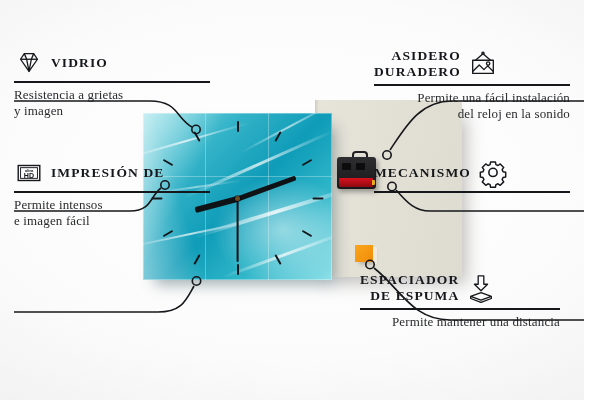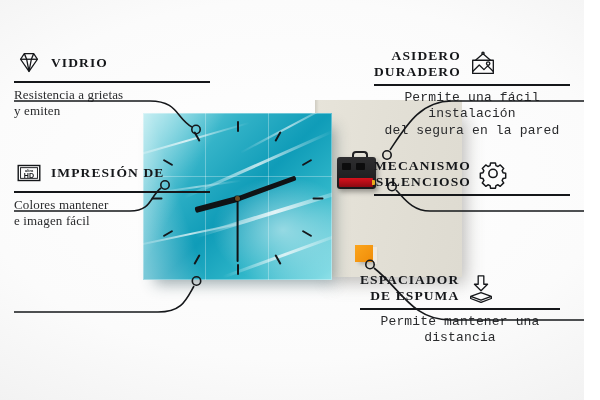--- a/index.html
+++ b/index.html
@@ -14,21 +14,21 @@
   }
   
   .feature{position:absolute;width:196px;}
   .feature .head{display:flex;align-items:center;gap:7px;}
   .feature.right .head{justify-content:flex-start;}
   .ttl{font-size:13.5px;font-weight:bold;letter-spacing:1.1px;color:#15171a;
        line-height:1.22;text-transform:uppercase;}
   .feature.right .ttl{text-align:right;}
   .rule{height:1.6px;background:#15171a;margin:3px 0 4px 0;width:100%;}
   .sub{font-size:13px;color:#2a2b2d;line-height:1.3;letter-spacing:.15px;}
-  .feature.right .sub{text-align:center;font-family:Liberation Mono, monospace;}
+  .feature.right .sub{text-align:right;}
   .ico{flex:0 0 auto;width:30px;height:30px;display:block;}
   .ico svg{display:block;width:30px;height:30px;}
 
   
   #f-vidrio{left:14px;top:48px;}
   #f-hd{left:14px;top:158px;}
   #f-bordes{left:14px;top:272px;}
   #f-asidero{right:14px;top:48px;width:196px;}
   #f-mecanismo{right:14px;top:158px;width:196px;}
   #f-espaciador{right:24px;top:272px;width:200px;}
@@ -139,41 +139,41 @@
         </g>
           </svg>
       </span>
       <span class="ttl">
         <span>VIDRIO</span><br>
       </span>
     </div>
     <div class="rule"></div>
     <div class="sub">
       <span>Resistencia a grietas</span><br>
-      <span>y emiten</span>
+      <span>y imagen</span>
     </div>
   </div>
 
   <div class="feature left" id="f-hd">
     <div class="head">
       <span class="ico">
         <svg viewBox="0 0 32 32">
           <rect x="4.5" y="8" width="23" height="16" fill="none" stroke="#15171a" stroke-width="1.5"></rect>
           <rect x="7" y="10.3" width="18" height="11.4" fill="none" stroke="#15171a" stroke-width="1"></rect>
           <text x="16" y="15.4" font-family="Liberation Sans, sans-serif" font-size="4.2" font-weight="bold" text-anchor="middle" fill="#15171a">ultra</text>
           <text x="16" y="21.2" font-family="Liberation Sans, sans-serif" font-size="7.6" font-weight="bold" text-anchor="middle" fill="#15171a">HD</text>
         </svg>
       </span>
       <span class="ttl">
         <span>IMPRESIÓN DE</span><br>
       </span>
     </div>
     <div class="rule"></div>
     <div class="sub">
-      <span>Colores mantener</span><br>
+      <span>Permite intensos</span><br>
       <span>e imagen fácil</span>
     </div>
   </div>
 
 
   <div class="feature right" id="f-asidero">
     <div class="head">
       <span class="ttl">
         <span>ASIDERO</span><br>
         <span>DURADERO</span>
@@ -186,29 +186,28 @@
           <circle cx="16" cy="4.5" r="1.2"></circle>
           <path d="M5 24 L12 17 L17 22 L21 18 L27 24"></path>
           <circle cx="21.5" cy="15.5" r="1.8"></circle>
         </g>
           </svg>
       </span>
     </div>
     <div class="rule"></div>
     <div class="sub">
       <span>Permite una fácil instalación</span><br>
-      <span>del segura en la pared</span>
+      <span>del reloj en la sonido</span>
     </div>
   </div>
 
   <div class="feature right" id="f-mecanismo">
     <div class="head">
       <span class="ttl">
         <span>MECANISMO</span><br>
-        <span>SILENCIOSO</span>
       </span>
       <span class="ico">
         <svg viewBox="0 0 32 32">
             <g fill="none" stroke="#15171a" stroke-width="1.7" stroke-linejoin="round">
           <path d="M13.2 4.5 h5.6 l.6 3.1 2.4 1.0 2.6-1.8 4.0 4.0 -1.8 2.6 1.0 2.4 3.1 .6 v5.6 l-3.1 .6 -1.0 2.4 1.8 2.6 -4.0 4.0 -2.6-1.8 -2.4 1.0 -.6 3.1 h-5.6
                    l-.6-3.1 -2.4-1.0 -2.6 1.8 -4.0-4.0 1.8-2.6 -1.0-2.4 -3.1-.6 v-5.6 l3.1-.6 1.0-2.4 -1.8-2.6 4.0-4.0 2.6 1.8 2.4-1.0 z" transform="translate(0,-1.2) scale(0.92) translate(1.4,1.4)"></path>
           <circle cx="16" cy="15.4" r="4.4"></circle>
         </g>
           </svg>
       </span>

